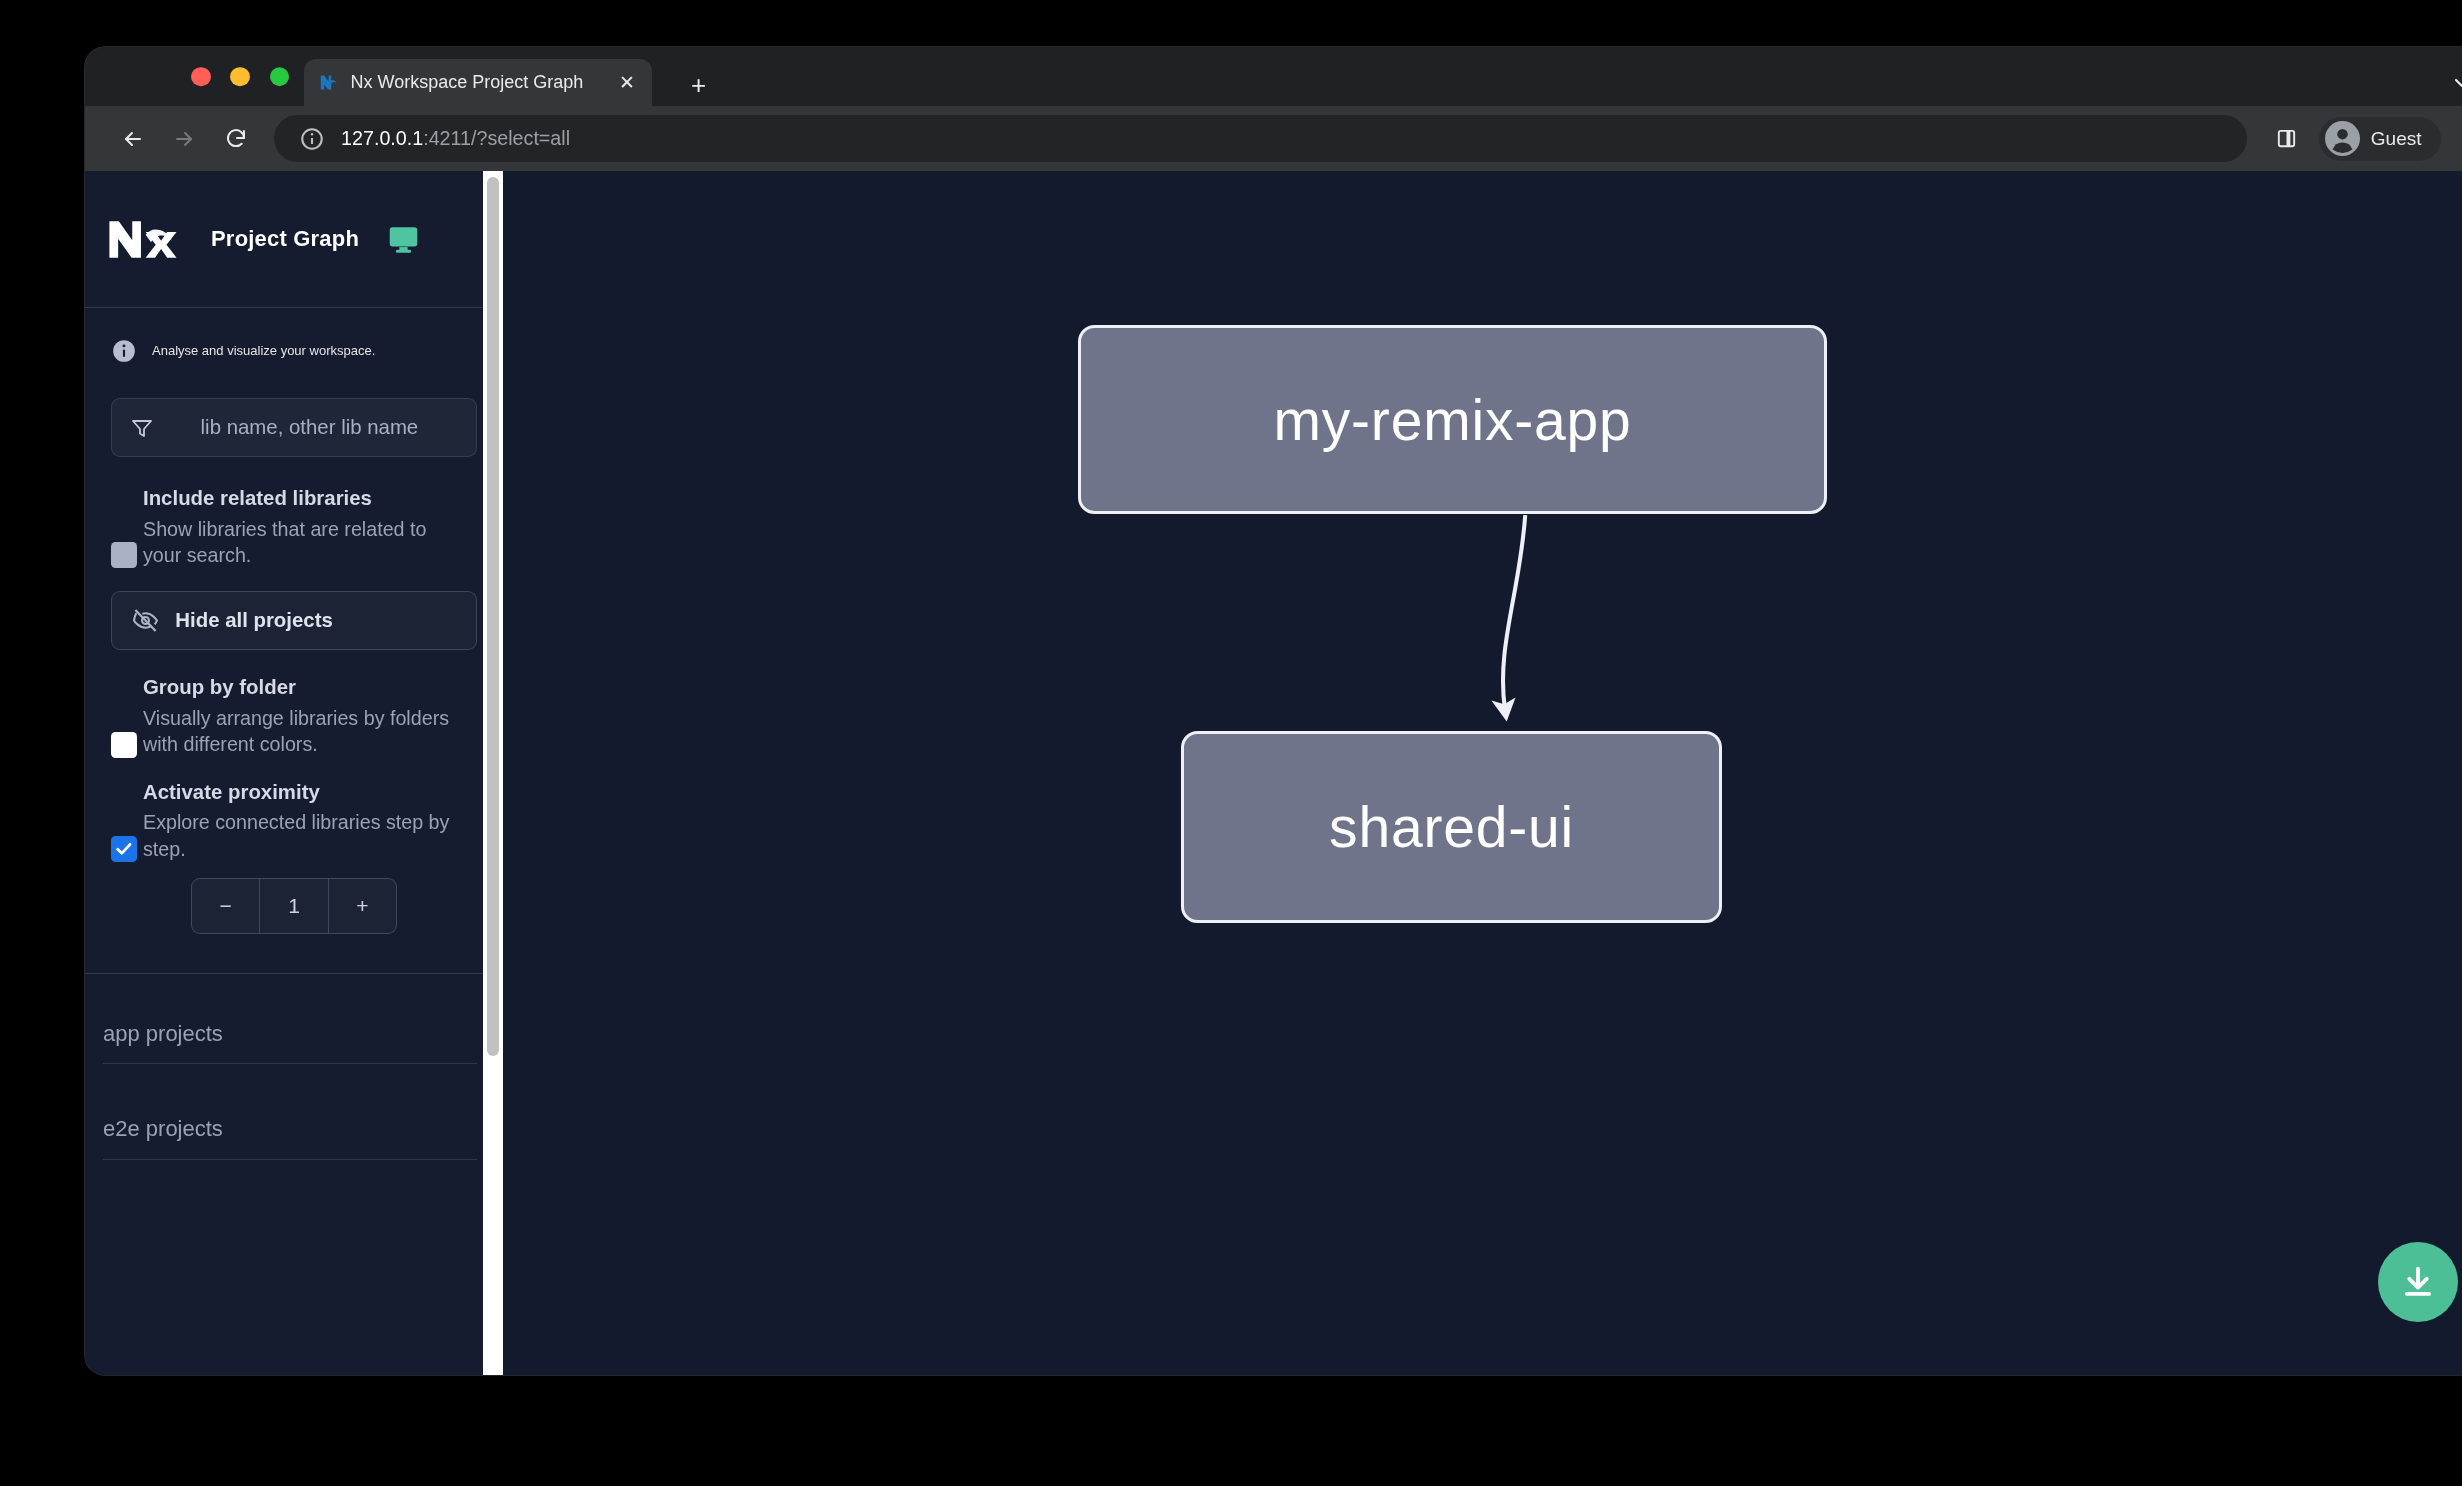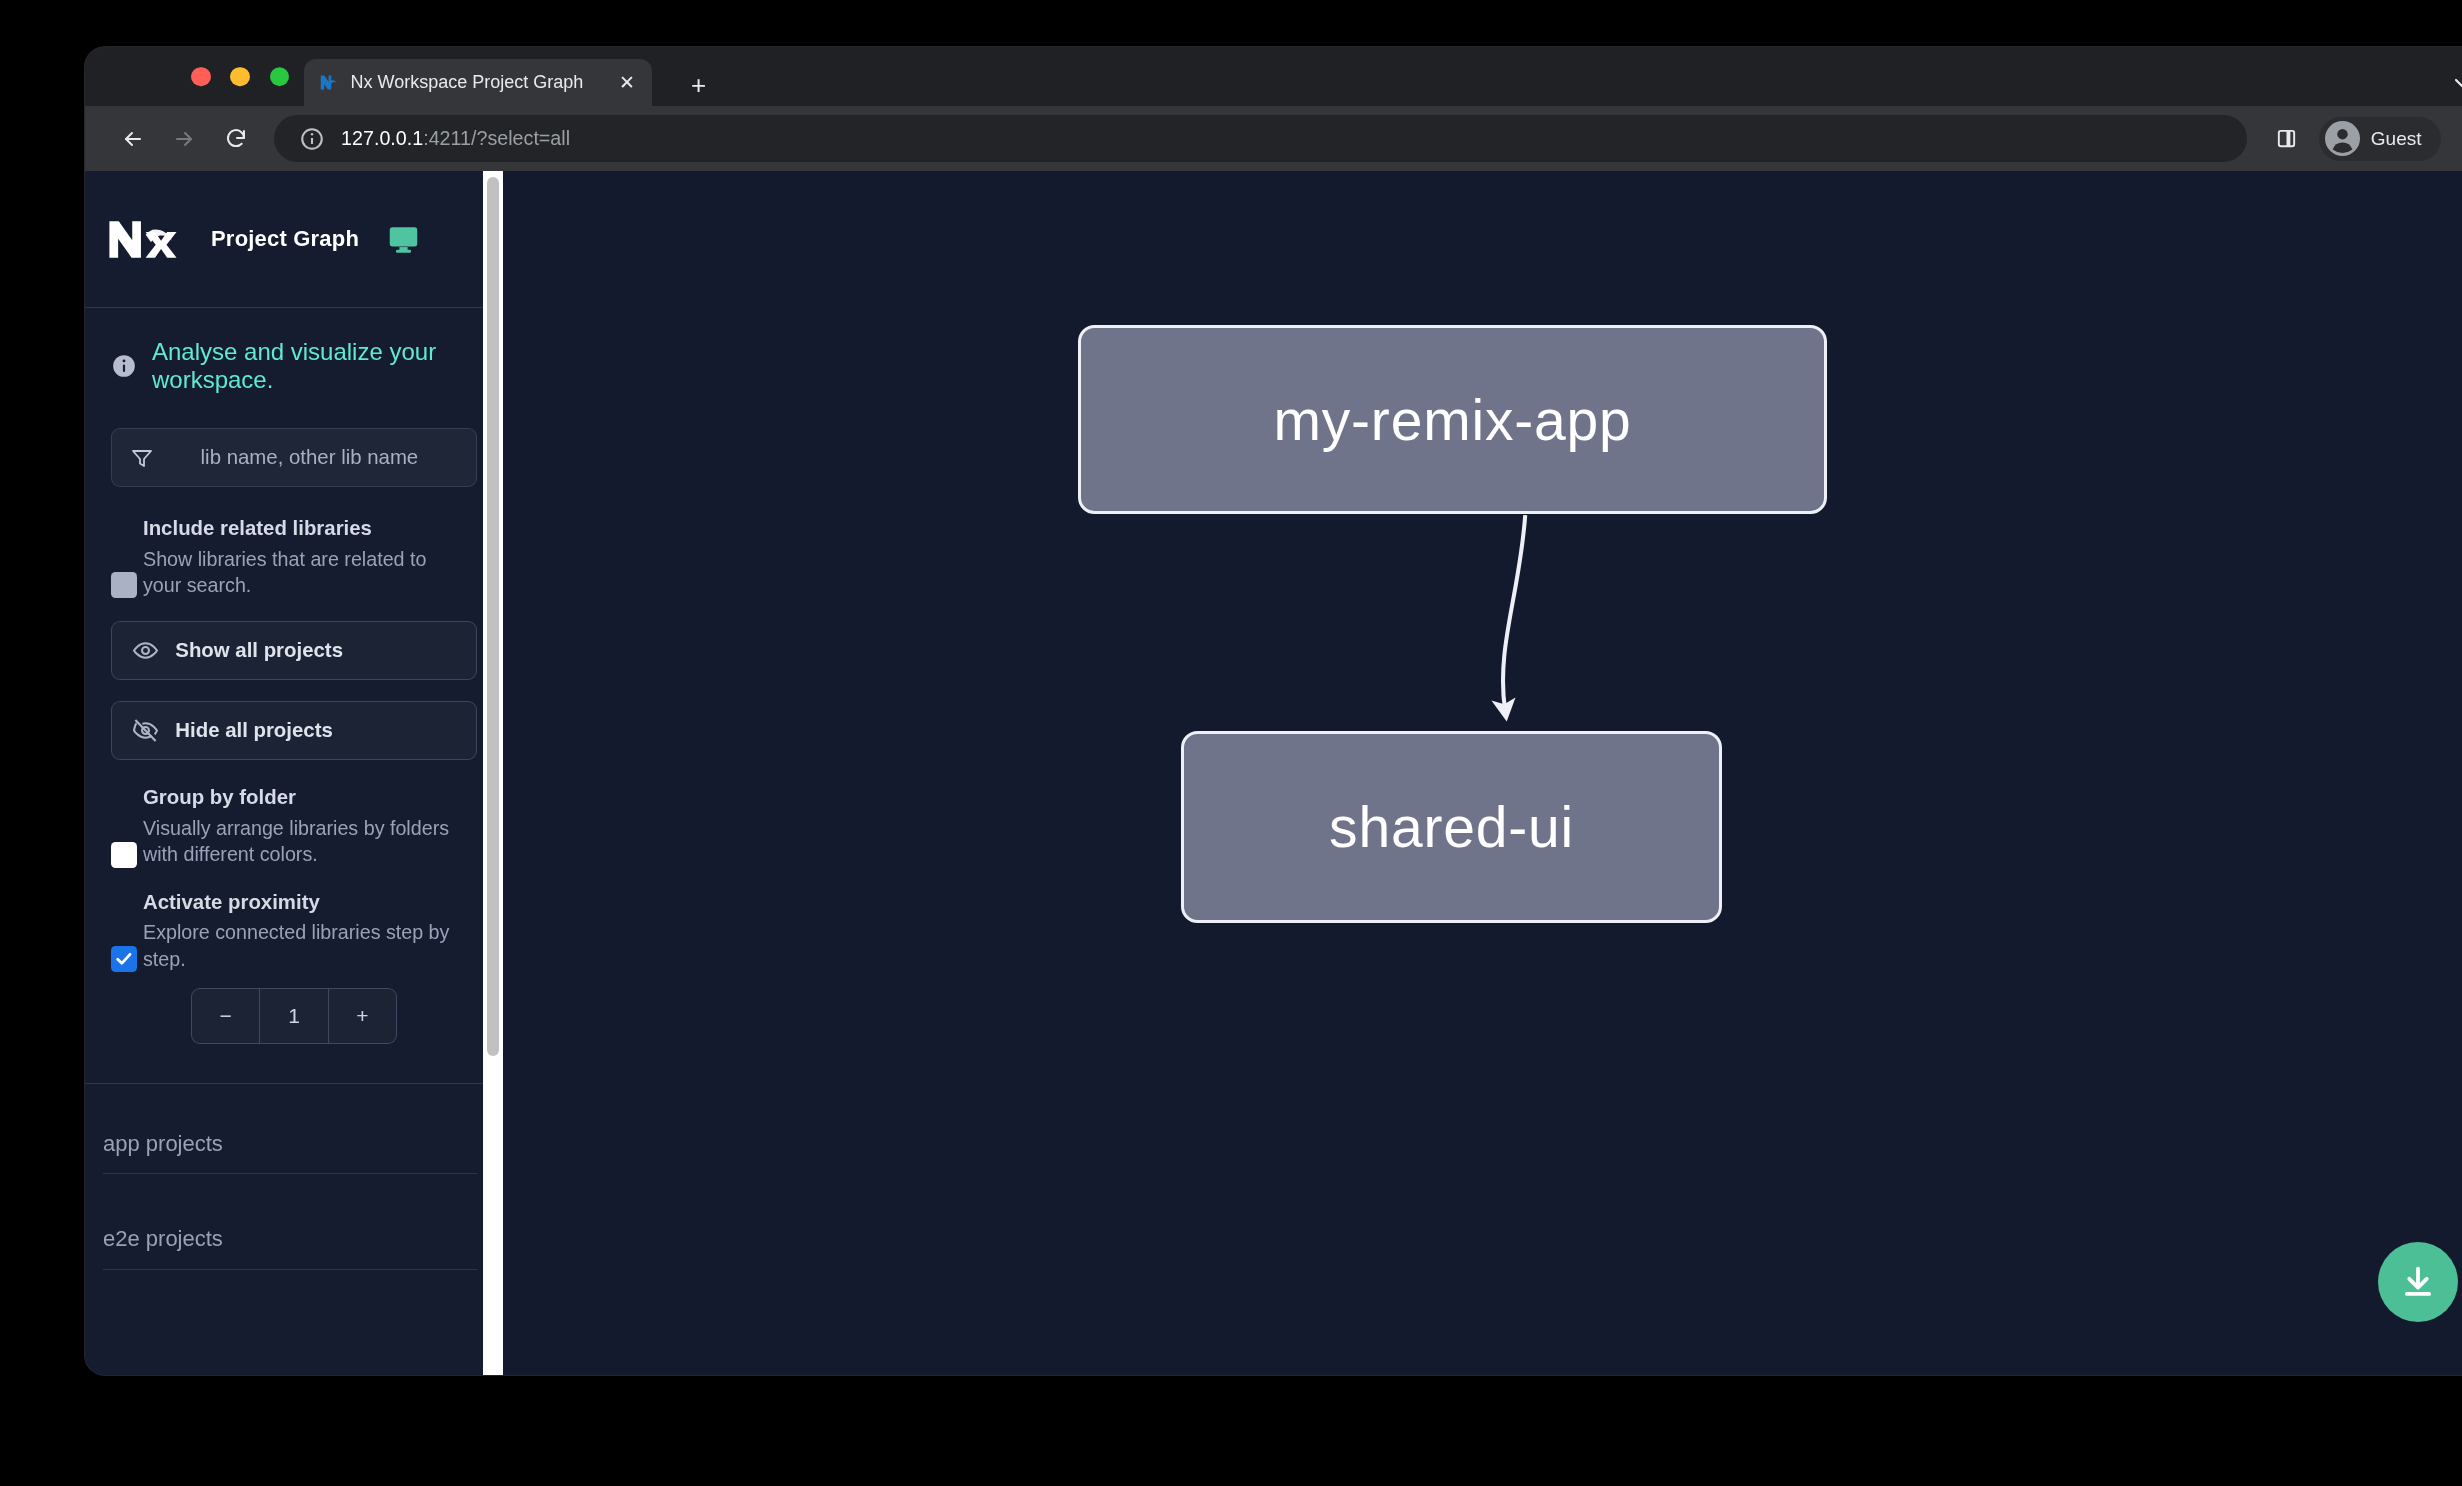--- a/index.html
+++ b/index.html
@@ -178,21 +178,21 @@
   .monitor-icon { width: 33px; height: 33px; color: #4fc4a0; margin-left: 4.5px; }
 
   .sb-divider { height: 0.8px; background: rgba(150,160,190,0.22); }
 
   .sb-note {
     display: flex; align-items: center;
     gap: 15px;
     padding: 30px 21px 30px 26px;
   }
   .info-icon { width: 26px; height: 26px; flex: 0 0 26px; color: #b7bdce; }
-  .sb-note-text { color: #5eead4; font-size: 24px; }
+  .sb-note-text { color: #e5e5e5; font-size: 13px; }
 
   .sb-body { padding: 4.5px 26px 0 26px; }
 
   .filter-field {
     height: 59px;
     border-radius: 9px;
     background: #1f2638;
     border: 0.8px solid rgba(140,150,180,0.22);
     display: flex; align-items: center;
     gap: 16.6px;
@@ -473,29 +473,20 @@
         </div>
 
         <div class="check-row">
           <span class="cbox muted"></span>
           <span>
             <span class="check-label" style="display:block">Include related libraries</span>
             <span class="check-desc" style="display:block">Show libraries that are related to your search.</span>
           </span>
         </div>
 
-        <div class="pill-btn">
-          <span class="bicon">
-            <svg viewBox="0 0 24 24" width="27" height="27" fill="none" stroke="currentColor" stroke-width="1.8">
-              <path d="M1.8 12S5.5 5.6 12 5.6 22.2 12 22.2 12 18.5 18.4 12 18.4 1.8 12 1.8 12z"></path>
-              <circle cx="12" cy="12" r="3.1"></circle>
-            </svg>
-          </span>
-          <span class="blabel">Show all projects</span>
-        </div>
 
         <div class="pill-btn">
           <span class="bicon">
             <svg viewBox="0 0 24 24" width="27" height="27" fill="none" stroke="currentColor" stroke-width="1.8">
               <path d="M4 5.5C2.6 7 1.8 12 1.8 12S5.5 18.4 12 18.4c2.2 0 4-.7 5.5-1.6"></path>
               <path d="M20.2 15.4c1.3-1.6 2-3.4 2-3.4S18.5 5.6 12 5.6c-1 0-2 .2-2.8.4"></path>
               <circle cx="12" cy="12" r="3.1"></circle>
               <line x1="3" y1="2.6" x2="21" y2="21.4" stroke-width="1.9"></line>
             </svg>
           </span>

